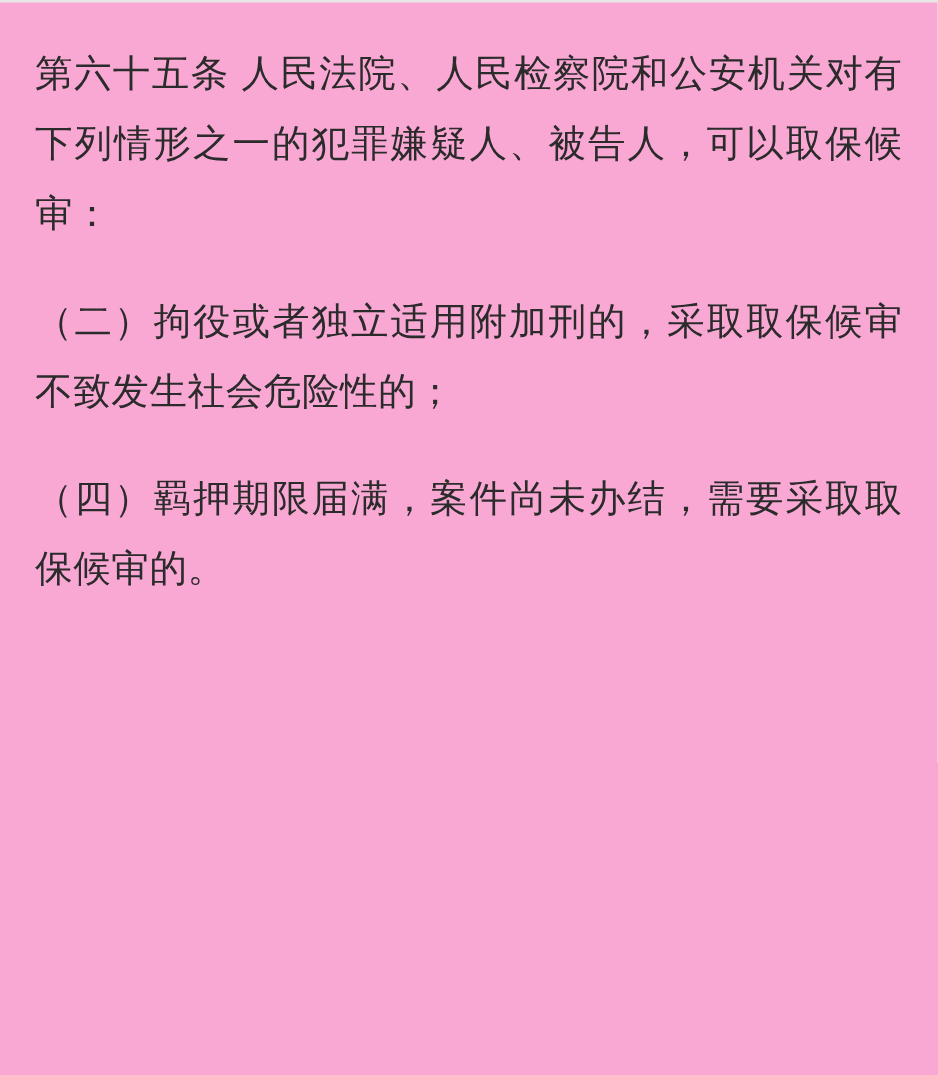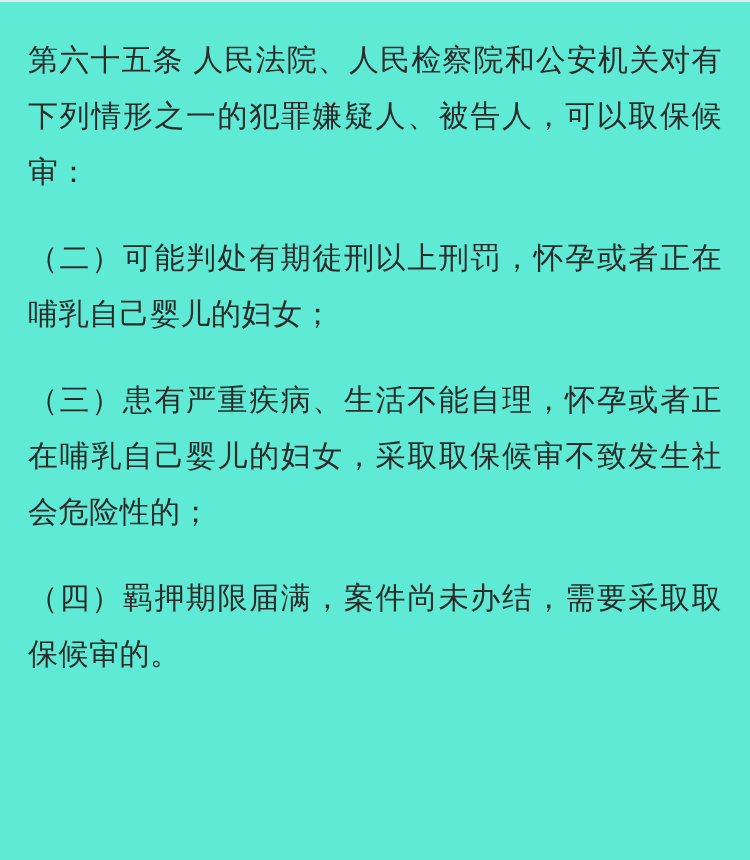--- a/index.html
+++ b/index.html
@@ -10,21 +10,21 @@
   body {
     width: 750px;
     height: 860px;
     font-family: "Liberation Sans", sans-serif;
     overflow: hidden;
   }
   .page {
     position: relative;
     width: 750px;
     height: 860px;
-    background: #5eead4;
+    background: #f9a8d4;
     box-sizing: border-box;
   }
   .top-rule {
     position: absolute;
     top: 0;
     left: 0;
     width: 750px;
     height: 2px;
     background: #e8e8e8;
   }
@@ -49,17 +49,16 @@
     text-indent: 0;
   }
 </style>
 </head>
 <body>
 
 <div class="page">
   <div class="top-rule"></div>
   <div class="content">
     <p class="para">第六十五条 人民法院、人民检察院和公安机关对有下列情形之一的犯罪嫌疑人、被告人，可以取保候审：</p>
-    <p class="para indent">（二）可能判处有期徒刑以上刑罚，怀孕或者正在哺乳自己婴儿的妇女；</p>
-    <p class="para indent">（三）患有严重疾病、生活不能自理，怀孕或者正在哺乳自己婴儿的妇女，采取取保候审不致发生社会危险性的；</p>
+    <p class="para indent">（二）拘役或者独立适用附加刑的，采取取保候审不致发生社会危险性的；</p>
     <p class="para indent">（四）羁押期限届满，案件尚未办结，需要采取取保候审的。</p>
   </div>
 </div>
 
 </body></html>

